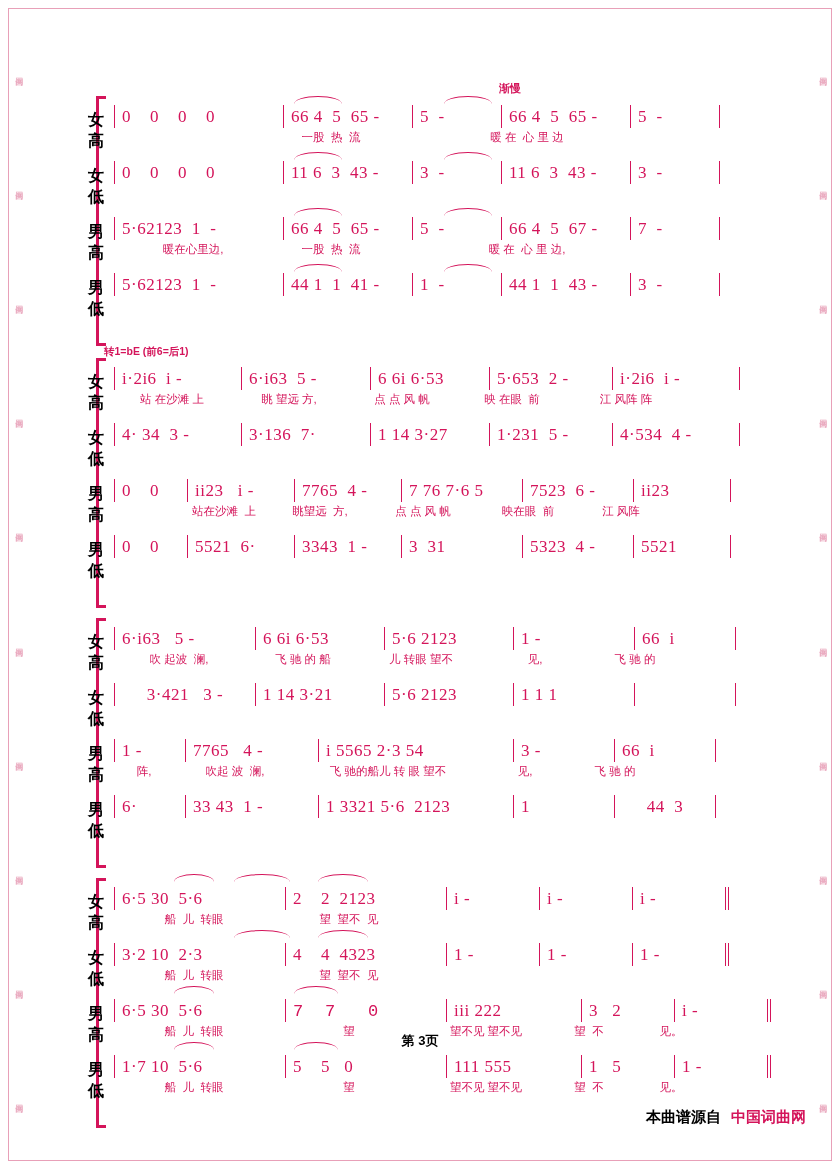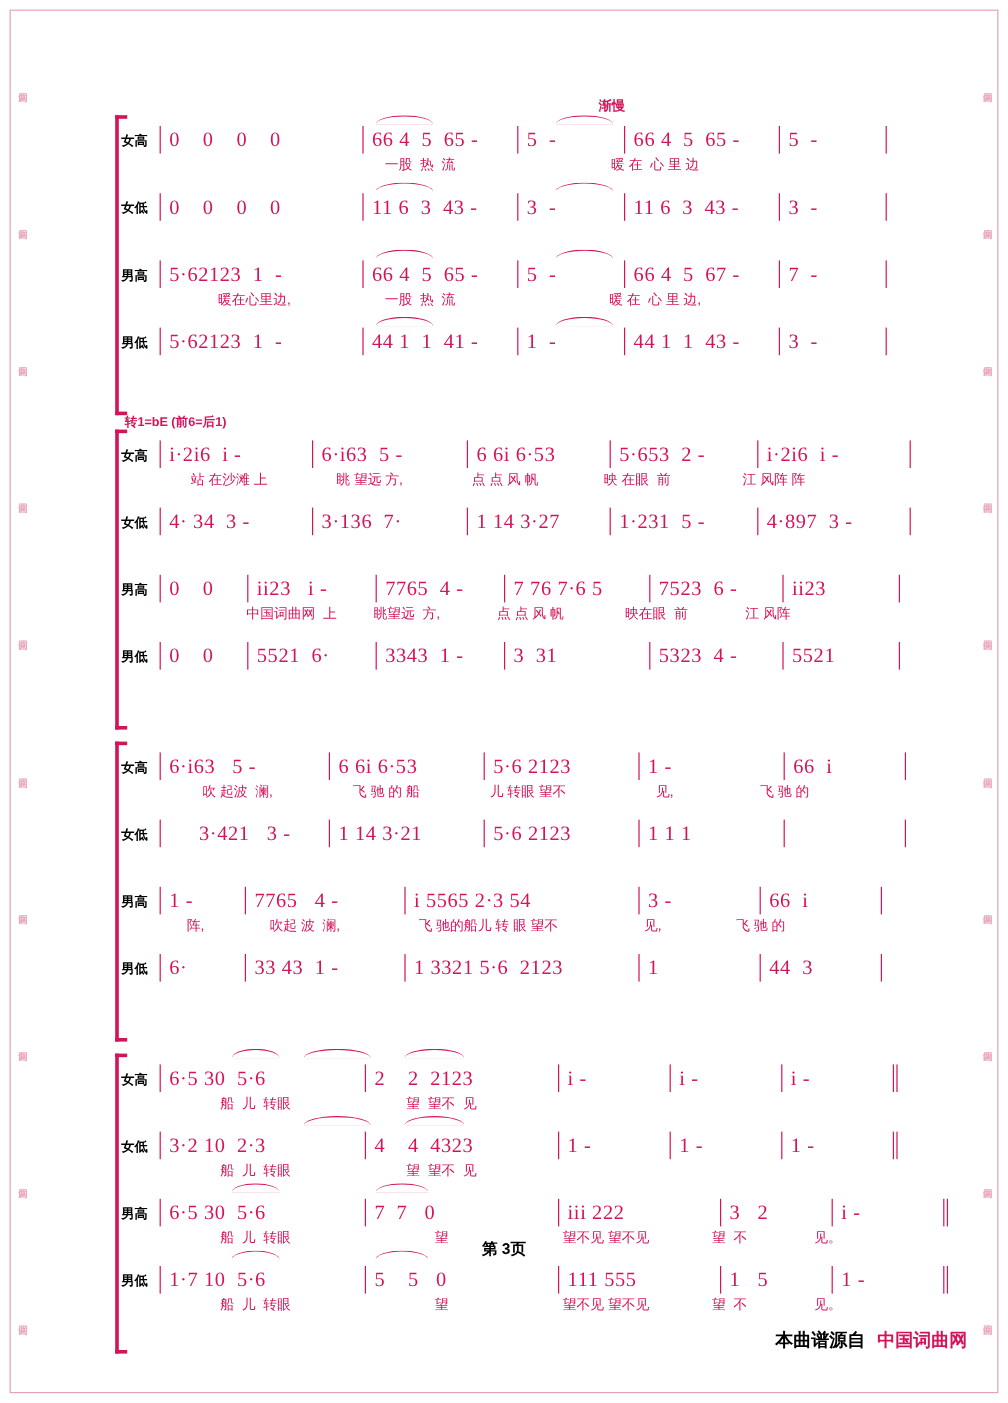--- a/index.html
+++ b/index.html
@@ -52,27 +52,26 @@
     font-family:"Liberation Sans",sans-serif;
   }
 
   .staff{
     display:flex;align-items:flex-start;
     height:56px;
     position:relative;
   }
   .part-label{
     width:30px;flex:0 0 30px;
-    font-size:11px;font-weight:bold;
+    font-size:16px;font-weight:bold;
     font-family:"Liberation Sans",sans-serif;
     color:#000;
     text-align:right;
     padding-top:14px;
     letter-spacing:0px;
-    margin-left:19px;
   }
   .staff-body{
     position:relative;
     margin-left:10px;
     flex:1 1 auto;
     height:56px;
   }
   .notes{
     display:flex;align-items:flex-end;
     height:26px;
@@ -319,21 +318,21 @@
           <span class="m" style="width:118px;">
             <span class="n">3·136  7·</span>
           </span>
           <span class="m" style="width:108px;text-align:center;">
             <span class="n">1 14 3·27</span>
           </span>
           <span class="m" style="width:112px;">
             <span class="n">1·231  5 -</span>
           </span>
           <span class="m" style="width:116px;">
-            <span class="n">4·897  3 -</span>
+            <span class="n">4·534  4 -</span>
           </span>
         </div>
         <div class="lyr"></div>
       </div>
     </div>
 
     <div class="staff">
       <div class="part-label">男高</div>
       <div class="staff-body">
         <div class="notes">
@@ -351,21 +350,21 @@
           </span>
           <span class="m" style="width:100px;">
             <span class="n">7523  6 -</span>
           </span>
           <span class="m" style="width:86px;text-align:right;">
             <span class="n">ii23</span>
           </span>
         </div>
         <div class="lyr">
           <span class="ly" style="width:62px;"></span>
-          <span class="ly" style="width:96px;">中国词曲网  上</span>
+          <span class="ly" style="width:96px;">站在沙滩  上</span>
           <span class="ly" style="width:96px;">眺望远  方,</span>
           <span class="ly" style="width:110px;">点 点 风 帆</span>
           <span class="ly" style="width:100px;">映在眼  前</span>
           <span class="ly" style="width:86px;">江 风阵</span>
         </div>
       </div>
     </div>
 
     <div class="staff">
       <div class="part-label">男低</div>
@@ -491,21 +490,21 @@
           </span>
           <span class="m" style="width:122px;">
             <span class="n">33 43  1 -</span>
           </span>
           <span class="m" style="width:184px;">
             <span class="n">1 3321 5·6  2123</span>
           </span>
           <span class="m" style="width:90px;">
             <span class="n">1</span>
           </span>
-          <span class="m" style="width:90px;">
+          <span class="m" style="width:90px;justify-content:center;">
             <span class="n">44  3</span>
           </span>
         </div>
         <div class="lyr"></div>
       </div>
     </div>
   </div>
 
   <div class="system" style="height:250px;margin-top:10px;">
     <div class="bracket"></div>
@@ -575,21 +574,21 @@
       </div>
     </div>
 
     <div class="staff">
       <div class="part-label">男高</div>
       <div class="staff-body">
         <div class="notes">
           <span class="m first" style="width:160px;">
             <span class="n">6·5 30  5·6</span>
           </span>
-          <span class="m" style="width:150px;">
+          <span class="m" style="width:150px;font-family:Liberation Mono, monospace;">
             <span class="n">7  7   0</span>
           </span>
           <span class="m" style="width:124px;">
             <span class="n">iii 222</span>
           </span>
           <span class="m" style="width:82px;">
             <span class="n">3   2</span>
           </span>
           <span class="m endbar" style="width:82px;">
             <span class="n">i -</span>

